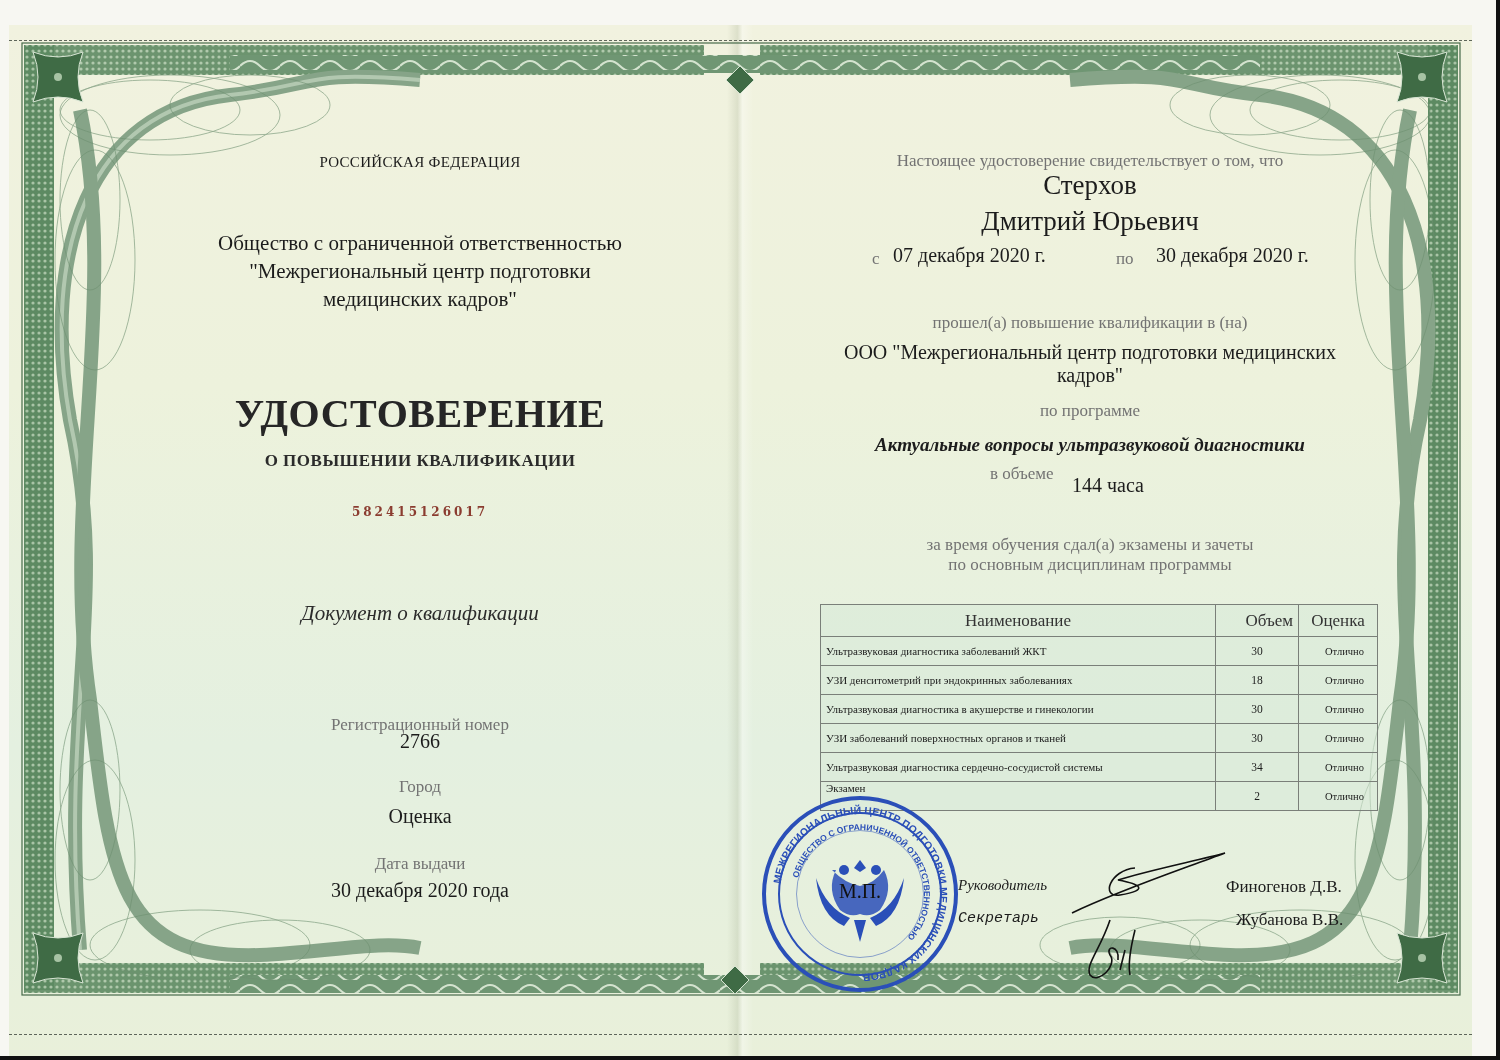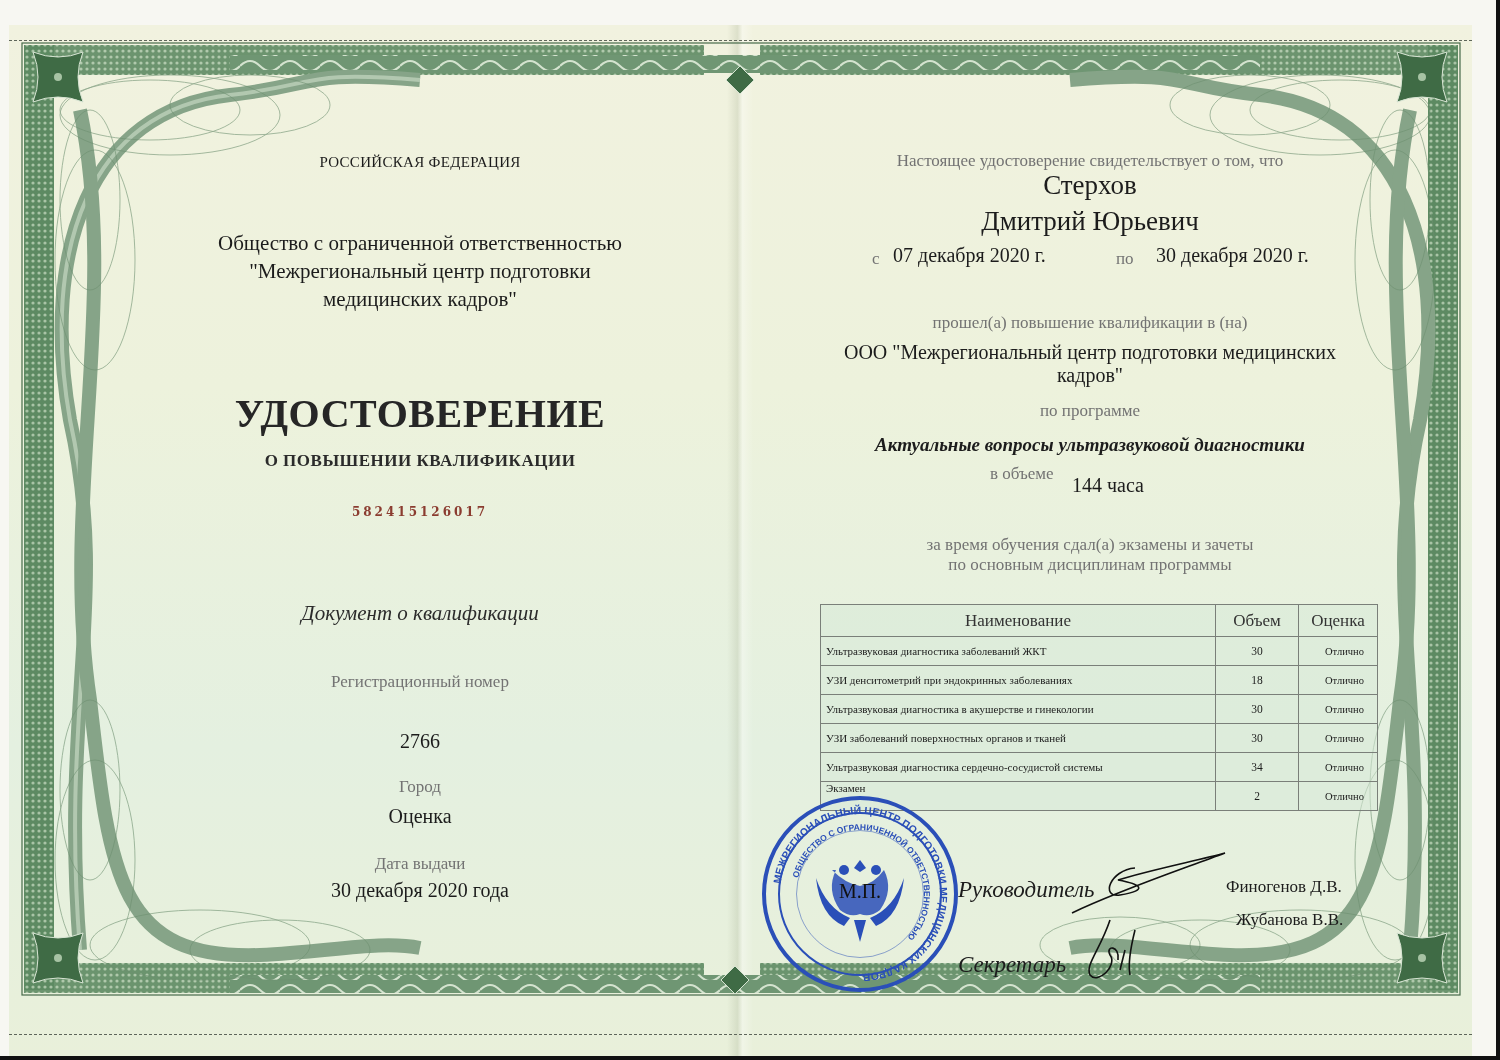--- a/index.html
+++ b/index.html
@@ -51,21 +51,21 @@
   table.grades td.grade { text-align: center; font-size: 10.5px; padding-left: 18px; }
 
   .stamp {
     position: absolute; left: 762px; top: 796px; width: 196px; height: 196px;
     border-radius: 50%; border: 4px solid #2a4fb8; box-sizing: border-box;
     color: #2a4fb8;
   }
   .stamp .ring { position: absolute; inset: 12px; border: 2px solid #2a4fb8; border-radius: 50%; }
   .stamp .ring2 { position: absolute; inset: 30px; border: 1px solid rgba(42,79,184,0.5); border-radius: 50%; }
   .stamp .mp { position: absolute; left: 0; right: 0; top: 80px; text-align: center; font-size: 20px; color: #111; font-family: "Liberation Serif", serif; }
-  .sig-role { position: absolute; font-size: 23px; font-style: italic; text-align: center; }
+  .sig-role { position: absolute; font-size: 15px; font-style: italic; text-align: center; }
   .sig-name { position: absolute; font-size: 17px; }
 </style>
 </head>
 <body>
 
 <div class="page left"></div>
 <div class="page right"></div>
 <div class="fold"></div>
 <div class="right-edge"></div>
 <div class="bottom-edge"></div>
@@ -148,21 +148,21 @@
 <div class="txt org" style="left:160px; width:520px; top:230px;">Общество с ограниченной ответственностью</div>
 <div class="txt org" style="left:160px; width:520px; top:258px;">"Межрегиональный центр подготовки</div>
 <div class="txt org" style="left:160px; width:520px; top:286px;">медицинских кадров"</div>
 
 <div class="txt title" style="left:160px; width:520px; top:390px;">УДОСТОВЕРЕНИЕ</div>
 <div class="txt subtitle" style="left:160px; width:520px; top:451px;">О ПОВЫШЕНИИ КВАЛИФИКАЦИИ</div>
 <div class="txt serial" style="left:160px; width:520px; top:505px;">582415126017</div>
 
 <div class="txt italic-doc" style="left:160px; width:520px; top:601px;">Документ о квалификации</div>
 
-<div class="txt label" style="left:240px; width:360px; top:672px;">Регистрационный номер</div>
+<div class="txt label" style="left:240px; width:360px; top:715px;">Регистрационный номер</div>
 <div class="txt value" style="left:240px; width:360px; top:730px;">2766</div>
 <div class="txt label" style="left:240px; width:360px; top:777px;">Город</div>
 <div class="txt value" style="left:240px; width:360px; top:805px;">Оценка</div>
 <div class="txt label" style="left:240px; width:360px; top:854px;">Дата выдачи</div>
 <div class="txt value" style="left:200px; width:440px; top:879px;">30 декабря 2020 года</div>
 
 <div class="txt label" style="left:820px; width:540px; top:151px;">Настоящее удостоверение свидетельствует о том, что</div>
 <div class="txt name" style="left:920px; width:340px; top:170px;">Стерхов</div>
 <div class="txt name" style="left:920px; width:340px; top:206px;">Дмитрий Юрьевич</div>
 
@@ -180,21 +180,21 @@
 <div class="txt label" style="left:990px; top:464px; text-align:left;">в объеме</div>
 <div class="txt value" style="left:1072px; top:474px; text-align:left;">144 часа</div>
 
 <div class="txt label" style="left:820px; width:540px; top:535px;">за время обучения сдал(а) экзамены и зачеты</div>
 <div class="txt label" style="left:820px; width:540px; top:555px;">по основным дисциплинам программы</div>
 
 <table class="grades">
   <thead>
     <tr>
       <th style="width:384px;">Наименование</th>
-      <th style="width:72px;">Объем</th>
+      <th style="width:72px;text-align:right;">Объем</th>
       <th>Оценка</th>
     </tr>
   </thead>
   <tbody>
     <tr>
       <td>Ультразвуковая диагностика заболеваний ЖКТ</td>
       <td class="num">30</td>
       <td class="grade">Отлично</td>
     </tr>
     <tr>
@@ -220,21 +220,21 @@
     <tr>
       <td style="vertical-align:top;">Экзамен</td>
       <td class="num">2</td>
       <td class="grade">Отлично</td>
     </tr>
   </tbody>
 </table>
 
 <div class="sig-role" style="left:958px; top:877px;">Руководитель</div>
 <div class="sig-name" style="left:1226px; top:877px;">Финогенов Д.В.</div>
-<div class="sig-role" style="left:958px; top:952px;">Секретарь</div>
+<div class="sig-role" style="left:958px; top:910px;font-family:Liberation Mono, monospace;">Секретарь</div>
 <div class="sig-name" style="left:1236px; top:910px;">Жубанова В.В.</div>
 
 <svg class="deco" width="1500" height="1060" viewBox="0 0 1500 1060">
   <path d="M1072 913 C1120 890 1180 870 1225 853 C1200 860 1150 870 1118 880 C1140 884 1150 890 1120 895 C1100 898 1110 870 1135 868" stroke="#111" stroke-width="1.6" fill="none"></path>
   <path d="M1110 920 C1100 950 1085 965 1090 975 C1098 985 1118 965 1110 955 C1105 945 1120 945 1118 960 M1125 950 L1120 970 M1135 930 C1130 950 1128 965 1130 975" stroke="#111" stroke-width="1.6" fill="none"></path>
 </svg>
 
 <div class="stamp">
   <div class="ring"></div>
   <div class="ring2"></div>

